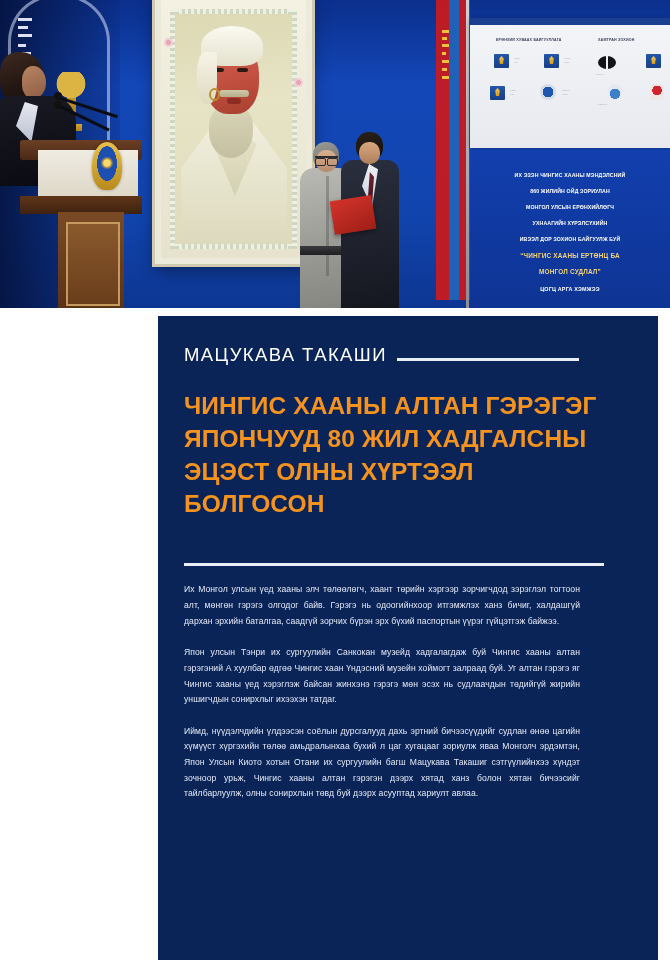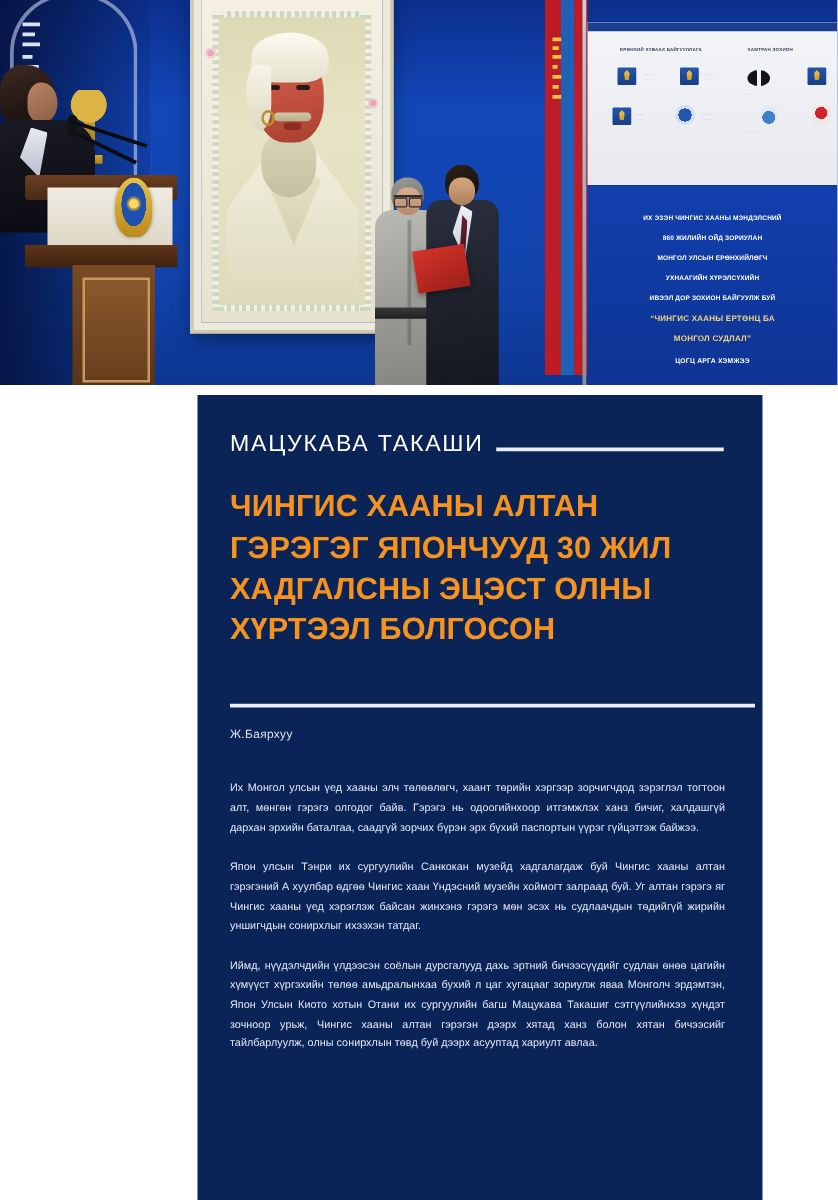--- a/index.html
+++ b/index.html
@@ -355,21 +355,21 @@
     font-family: "Liberation Sans", sans-serif;
   }
   .banner-line.small { font-size: 5.2px; letter-spacing: .15px; }
   .banner-line.gold  { font-size: 6.4px; color: #f3d27a; letter-spacing: .2px; }
   .banner-line.last  { font-size: 5.4px; letter-spacing: .2px; }
 
   
   #article {
     position: absolute;
     left: 158px; top: 316px;
-    width: 452px; height: 644px;
+    width: 500px; height: 644px;
     background: #0a2458;
     color: #ffffff;
     box-sizing: border-box;
     padding: 28px 26px 0 26px;
   }
   .kicker-row {
     display: flex; align-items: center; gap: 10px;
     margin: 0 0 24px 0;
   }
   .kicker {
@@ -507,23 +507,22 @@
   </div>
 </div>
 
 <div id="article">
 
   <div class="kicker-row">
     <div class="kicker">МАЦУКАВА ТАКАШИ</div>
     <div class="kicker-rule"></div>
   </div>
 
-  <h1 class="headline">ЧИНГИС ХААНЫ АЛТАН ГЭРЭГЭГ ЯПОНЧУУД 30 ЖИЛ ХАДГАЛСНЫ ЭЦЭСТ ОЛНЫ ХҮРТЭЭЛ БОЛГОСОН</h1>
+  <h1 class="headline">ЧИНГИС ХААНЫ АЛТАН ГЭРЭГЭГ ЯПОНЧУУД 80 ЖИЛ ХАДГАЛСНЫ ЭЦЭСТ ОЛНЫ ХҮРТЭЭЛ БОЛГОСОН</h1>
 
   <div class="byline-rule"></div>
-  <div class="byline">Ж.Баярхуу</div>
 
   <div class="body-copy">
     <p>Их Монгол улсын үед хааны элч төлөөлөгч, хаант төрийн хэргээр зорчигчдод зэрэглэл тогтоон алт, мөнгөн гэрэгэ олгодог байв. Гэрэгэ нь одоогийнхоор итгэмжлэх ханз бичиг, халдашгүй дархан эрхийн баталгаа, саадгүй зорчих бүрэн эрх бүхий паспортын үүрэг гүйцэтгэж байжээ.</p>
     <p>Япон улсын Тэнри их сургуулийн Санкокан музейд хадгалагдаж буй Чингис хааны алтан гэрэгэний А хуулбар өдгөө Чингис хаан Үндэсний музейн хоймогт залраад буй. Уг алтан гэрэгэ яг Чингис хааны үед хэрэглэж байсан жинхэнэ гэрэгэ мөн эсэх нь судлаачдын төдийгүй жирийн уншигчдын сонирхлыг ихээхэн татдаг.</p>
     <p>Иймд, нүүдэлчдийн үлдээсэн соёлын дурсгалууд дахь эртний бичээсүүдийг судлан өнөө цагийн хүмүүст хүргэхийн төлөө амьдралынхаа бухий л цаг хугацааг зориулж яваа Монголч эрдэмтэн, Япон Улсын Киото хотын Отани их сургуулийн багш Мацукава Такашиг сэтгүүлийнхээ хүндэт зочноор урьж, Чингис хааны алтан гэрэгэн дээрх хятад ханз болон хятан бичээсийг тайлбарлуулж, олны сонирхлын төвд буй дээрх асууптад хариулт авлаа.</p>
   </div>
 </div>
 
 </body></html>

